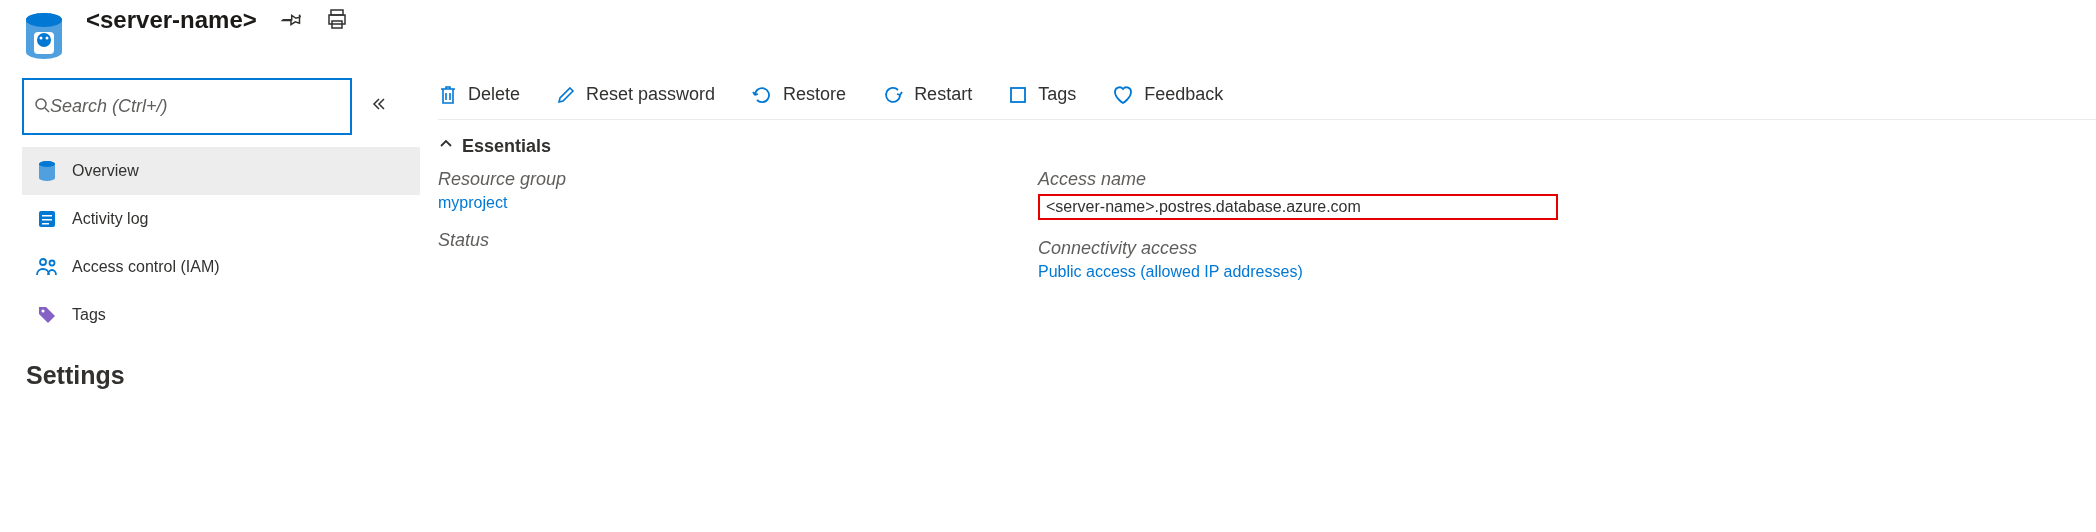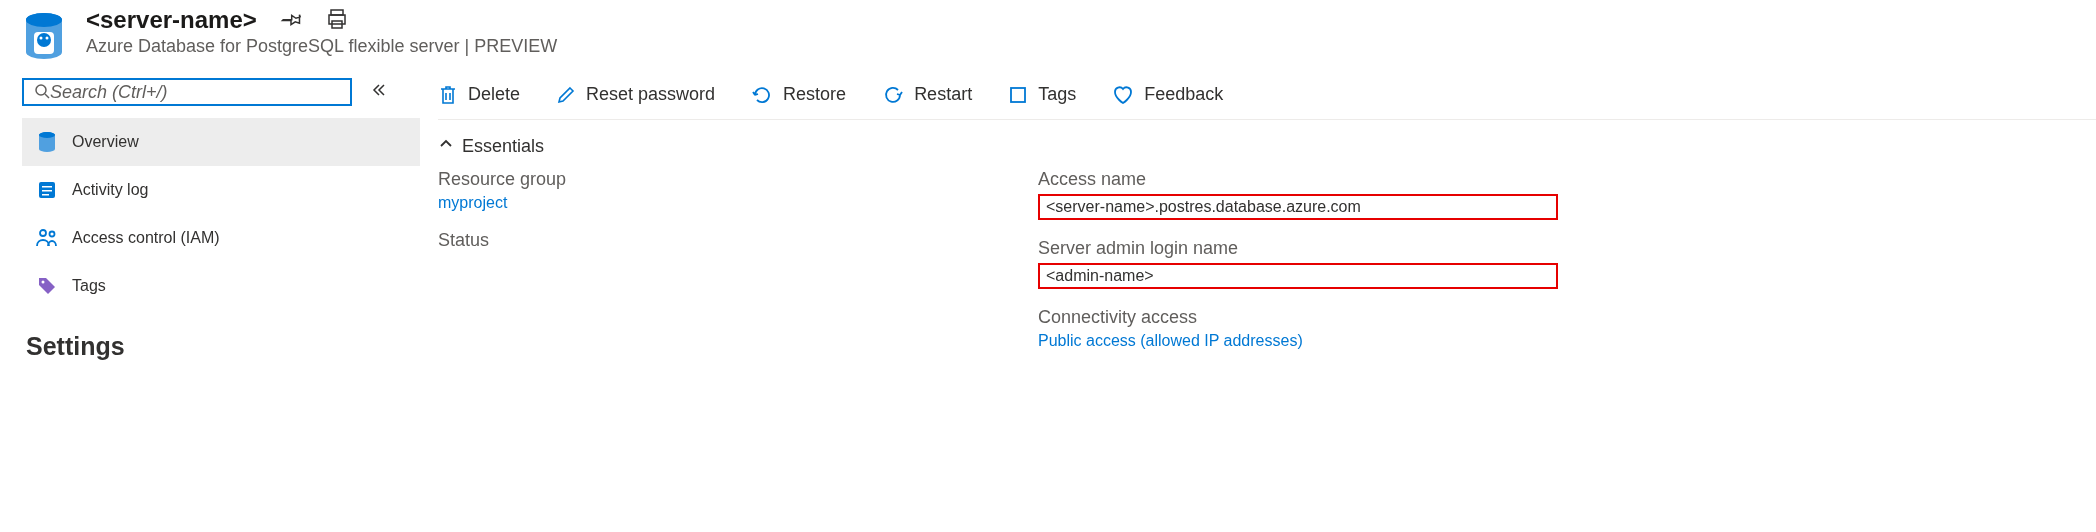--- a/index.html
+++ b/index.html
@@ -55,21 +55,21 @@
       display: flex;
       align-items: center;
       gap: 16px;
       margin-bottom: 12px;
     }
     .search-box {
       border: 2px solid #0078d4;
       display: flex;
       align-items: center;
       width: 330px;
-      height: 28px;
+      height: 57px;
       padding: 0 10px;
     }
     .search-box input {
       border: none;
       outline: none;
       font-size: 18px;
       width: 100%;
       font-family: inherit;
     }
     .search-box input::placeholder {
@@ -131,21 +131,21 @@
       display: flex;
       align-items: center;
     }
     .essentials {
       padding: 8px 0;
     }
     .ess-toggle {
       display: flex;
       align-items: center;
       gap: 8px;
-      font-weight: 400;
+      font-weight: 700;
       font-size: 18px;
       cursor: pointer;
       margin-bottom: 12px;
     }
     .kv-grid {
       display: flex;
       gap: 80px;
     }
     .kv-col {
       display: flex;
@@ -154,20 +154,21 @@
       min-width: 520px;
     }
     .kv-pair {
       display: flex;
       flex-direction: column;
       gap: 4px;
     }
     .kv-label {
       font-size: 18px;
       color: #605e5c;
+      font-style: italic;
     }
     .kv-value {
       font-size: 16px;
       color: #323130;
     }
     .kv-link {
       color: #0078d4;
       cursor: pointer;
     }
     .red-box {
@@ -200,21 +201,20 @@
         </svg>
       </span>
       <span class="hdr-icon">
         <svg width="24" height="24" viewBox="0 0 24 24" fill="none" stroke="currentColor" stroke-width="1.5">
           <rect x="6" y="3" width="12" height="5"></rect>
           <rect x="4" y="8" width="16" height="9"></rect>
           <rect x="7" y="14" width="10" height="7"></rect>
         </svg>
       </span>
     </div>
-    <div class="subtitle">Azure Database for PostgreSQL flexible server | PREVIEW</div>
   </div>
 </div>
 
 <div class="main-row">
   <div class="sidebar">
     <div class="search-row">
       <div class="search-box">
         <span>
           <svg width="16" height="16" viewBox="0 0 16 16" fill="none" stroke="#605e5c" stroke-width="1.5">
             <circle cx="7" cy="7" r="5"></circle>
@@ -350,24 +350,20 @@
             <span class="kv-label">Status</span>
           </div>
         </div>
 
         <div class="kv-col">
           <div class="kv-pair">
             <span class="kv-label">Access name</span>
             <span class="kv-value red-box">&lt;server-name&gt;.postres.database.azure.com</span>
           </div>
           <div class="kv-pair">
-            <span class="kv-label">Server admin login name</span>
-            <span class="kv-value red-box">&lt;admin-name&gt;</span>
-          </div>
-          <div class="kv-pair">
             <span class="kv-label">Connectivity access</span>
             <span class="kv-value kv-link">Public access (allowed IP addresses)</span>
           </div>
         </div>
       </div>
     </div>
   </div>
 </div>
 
 </body></html>

